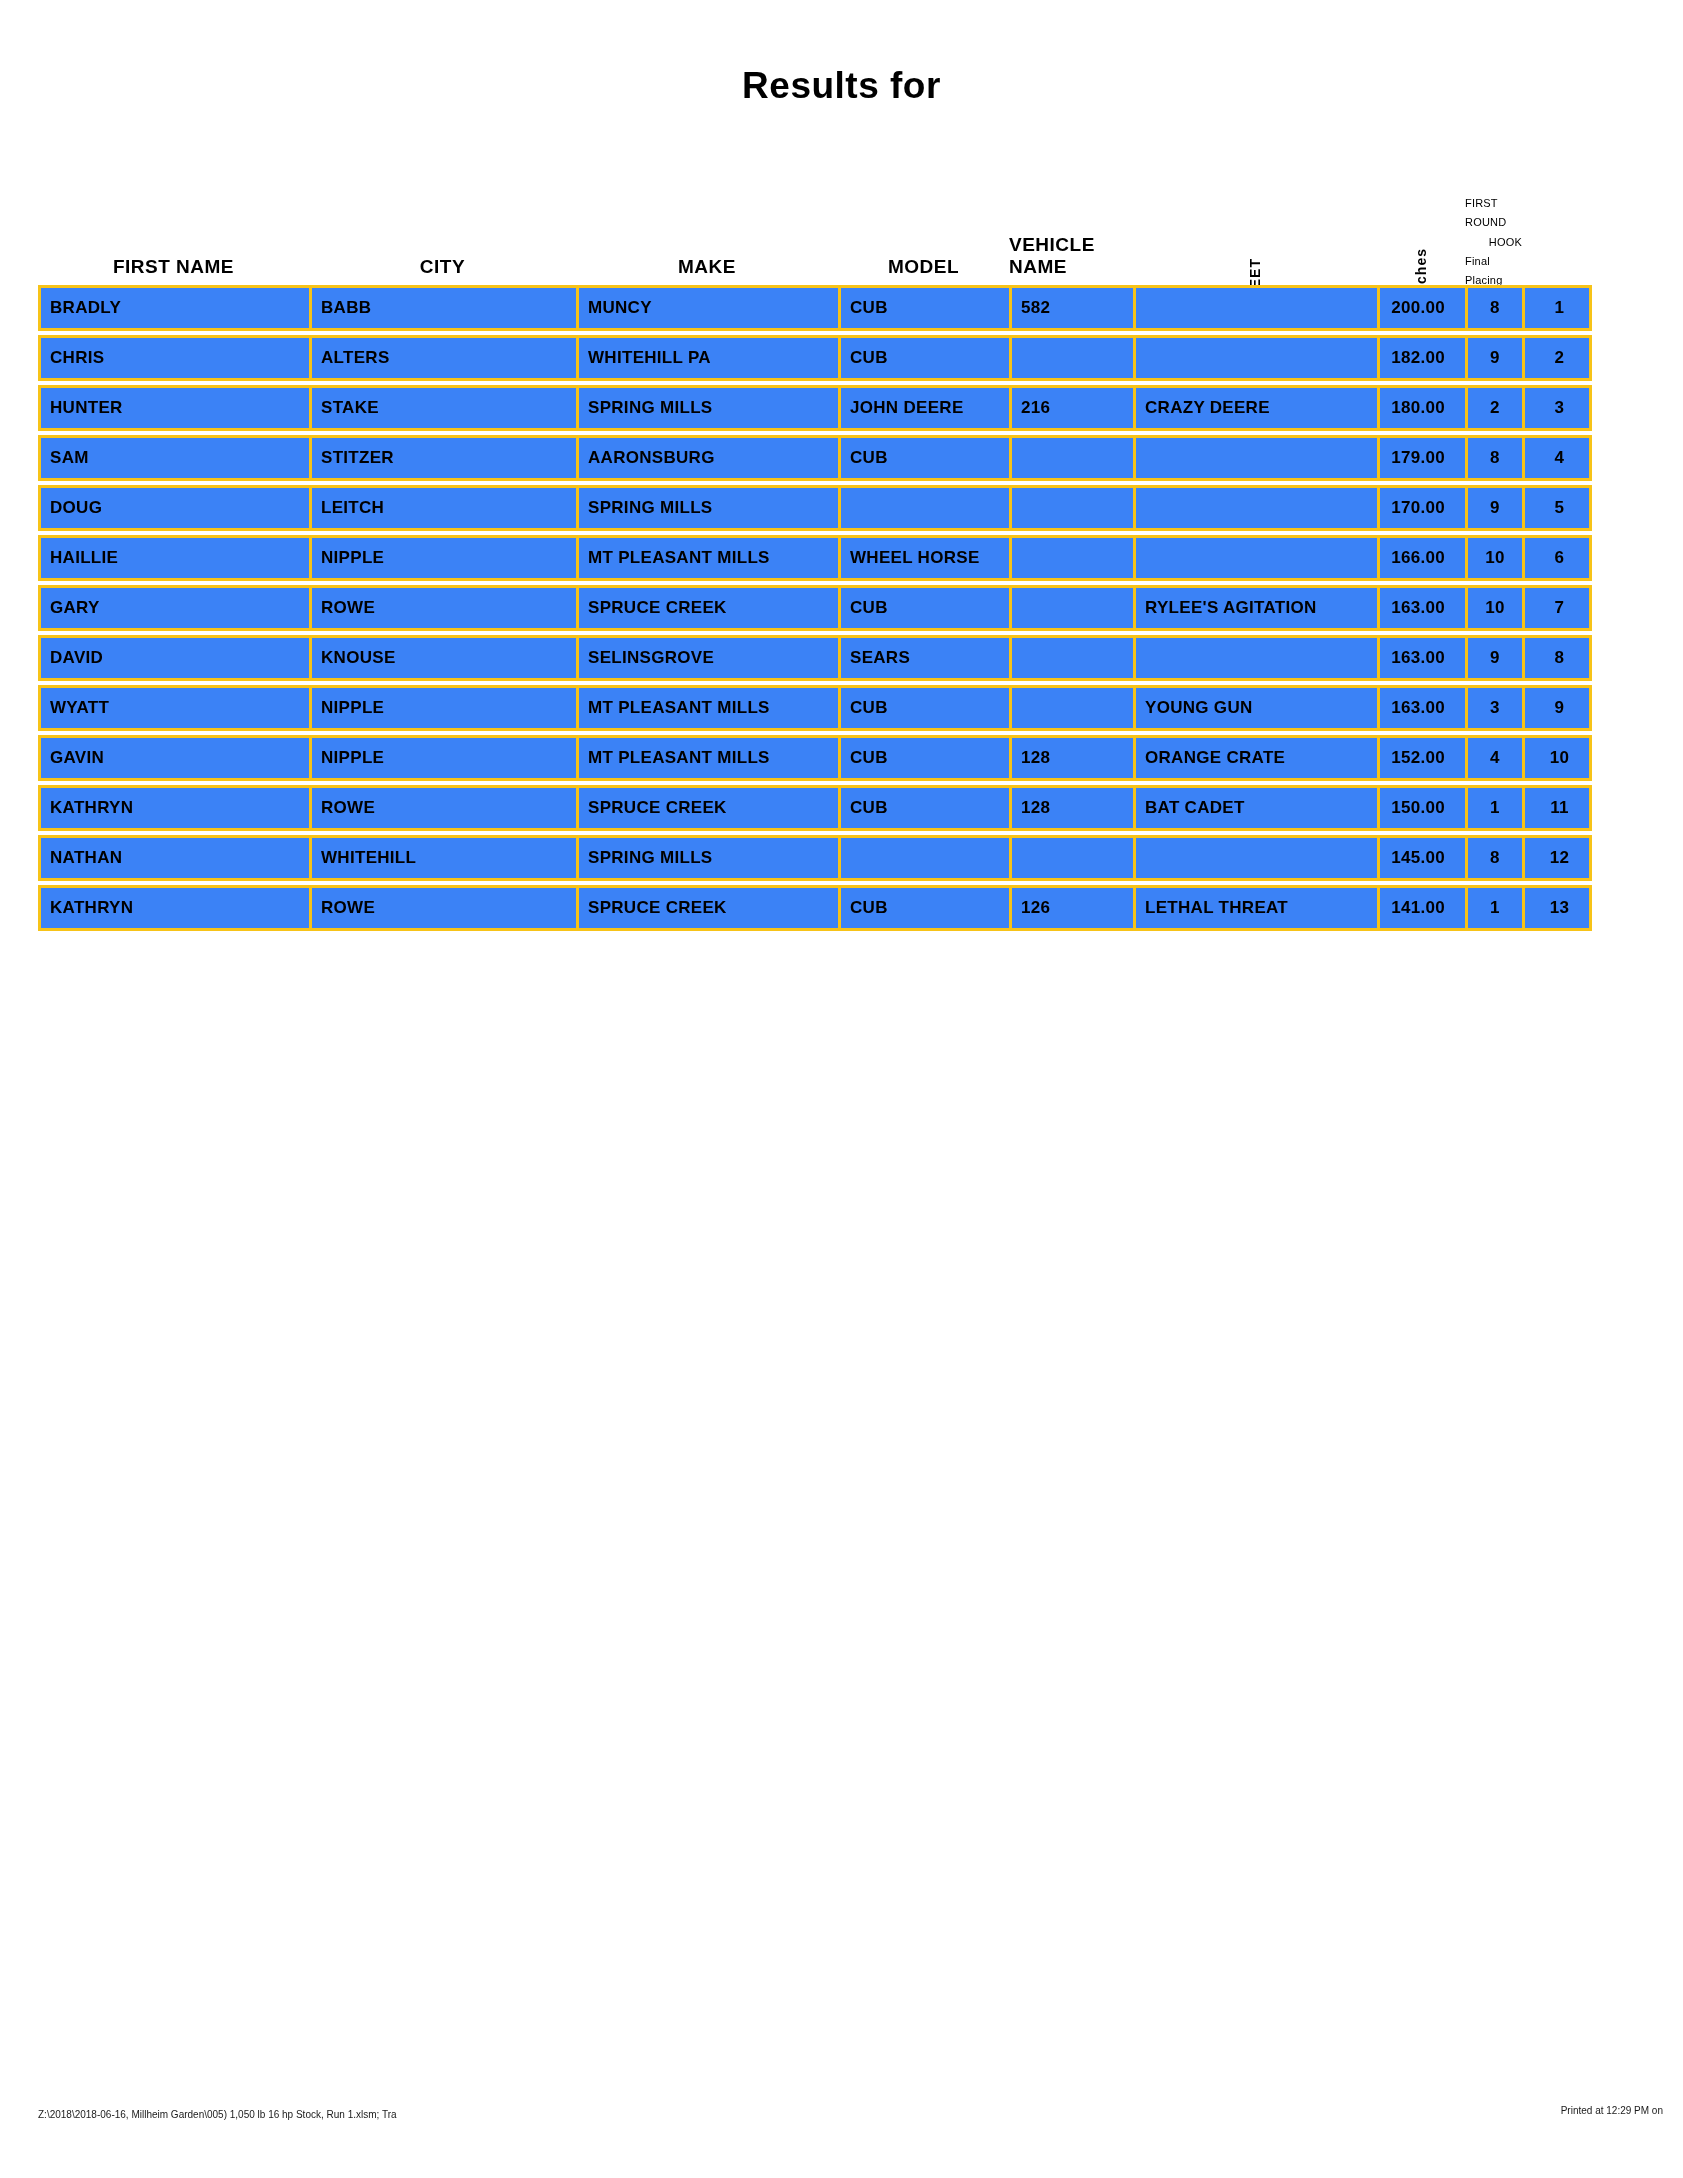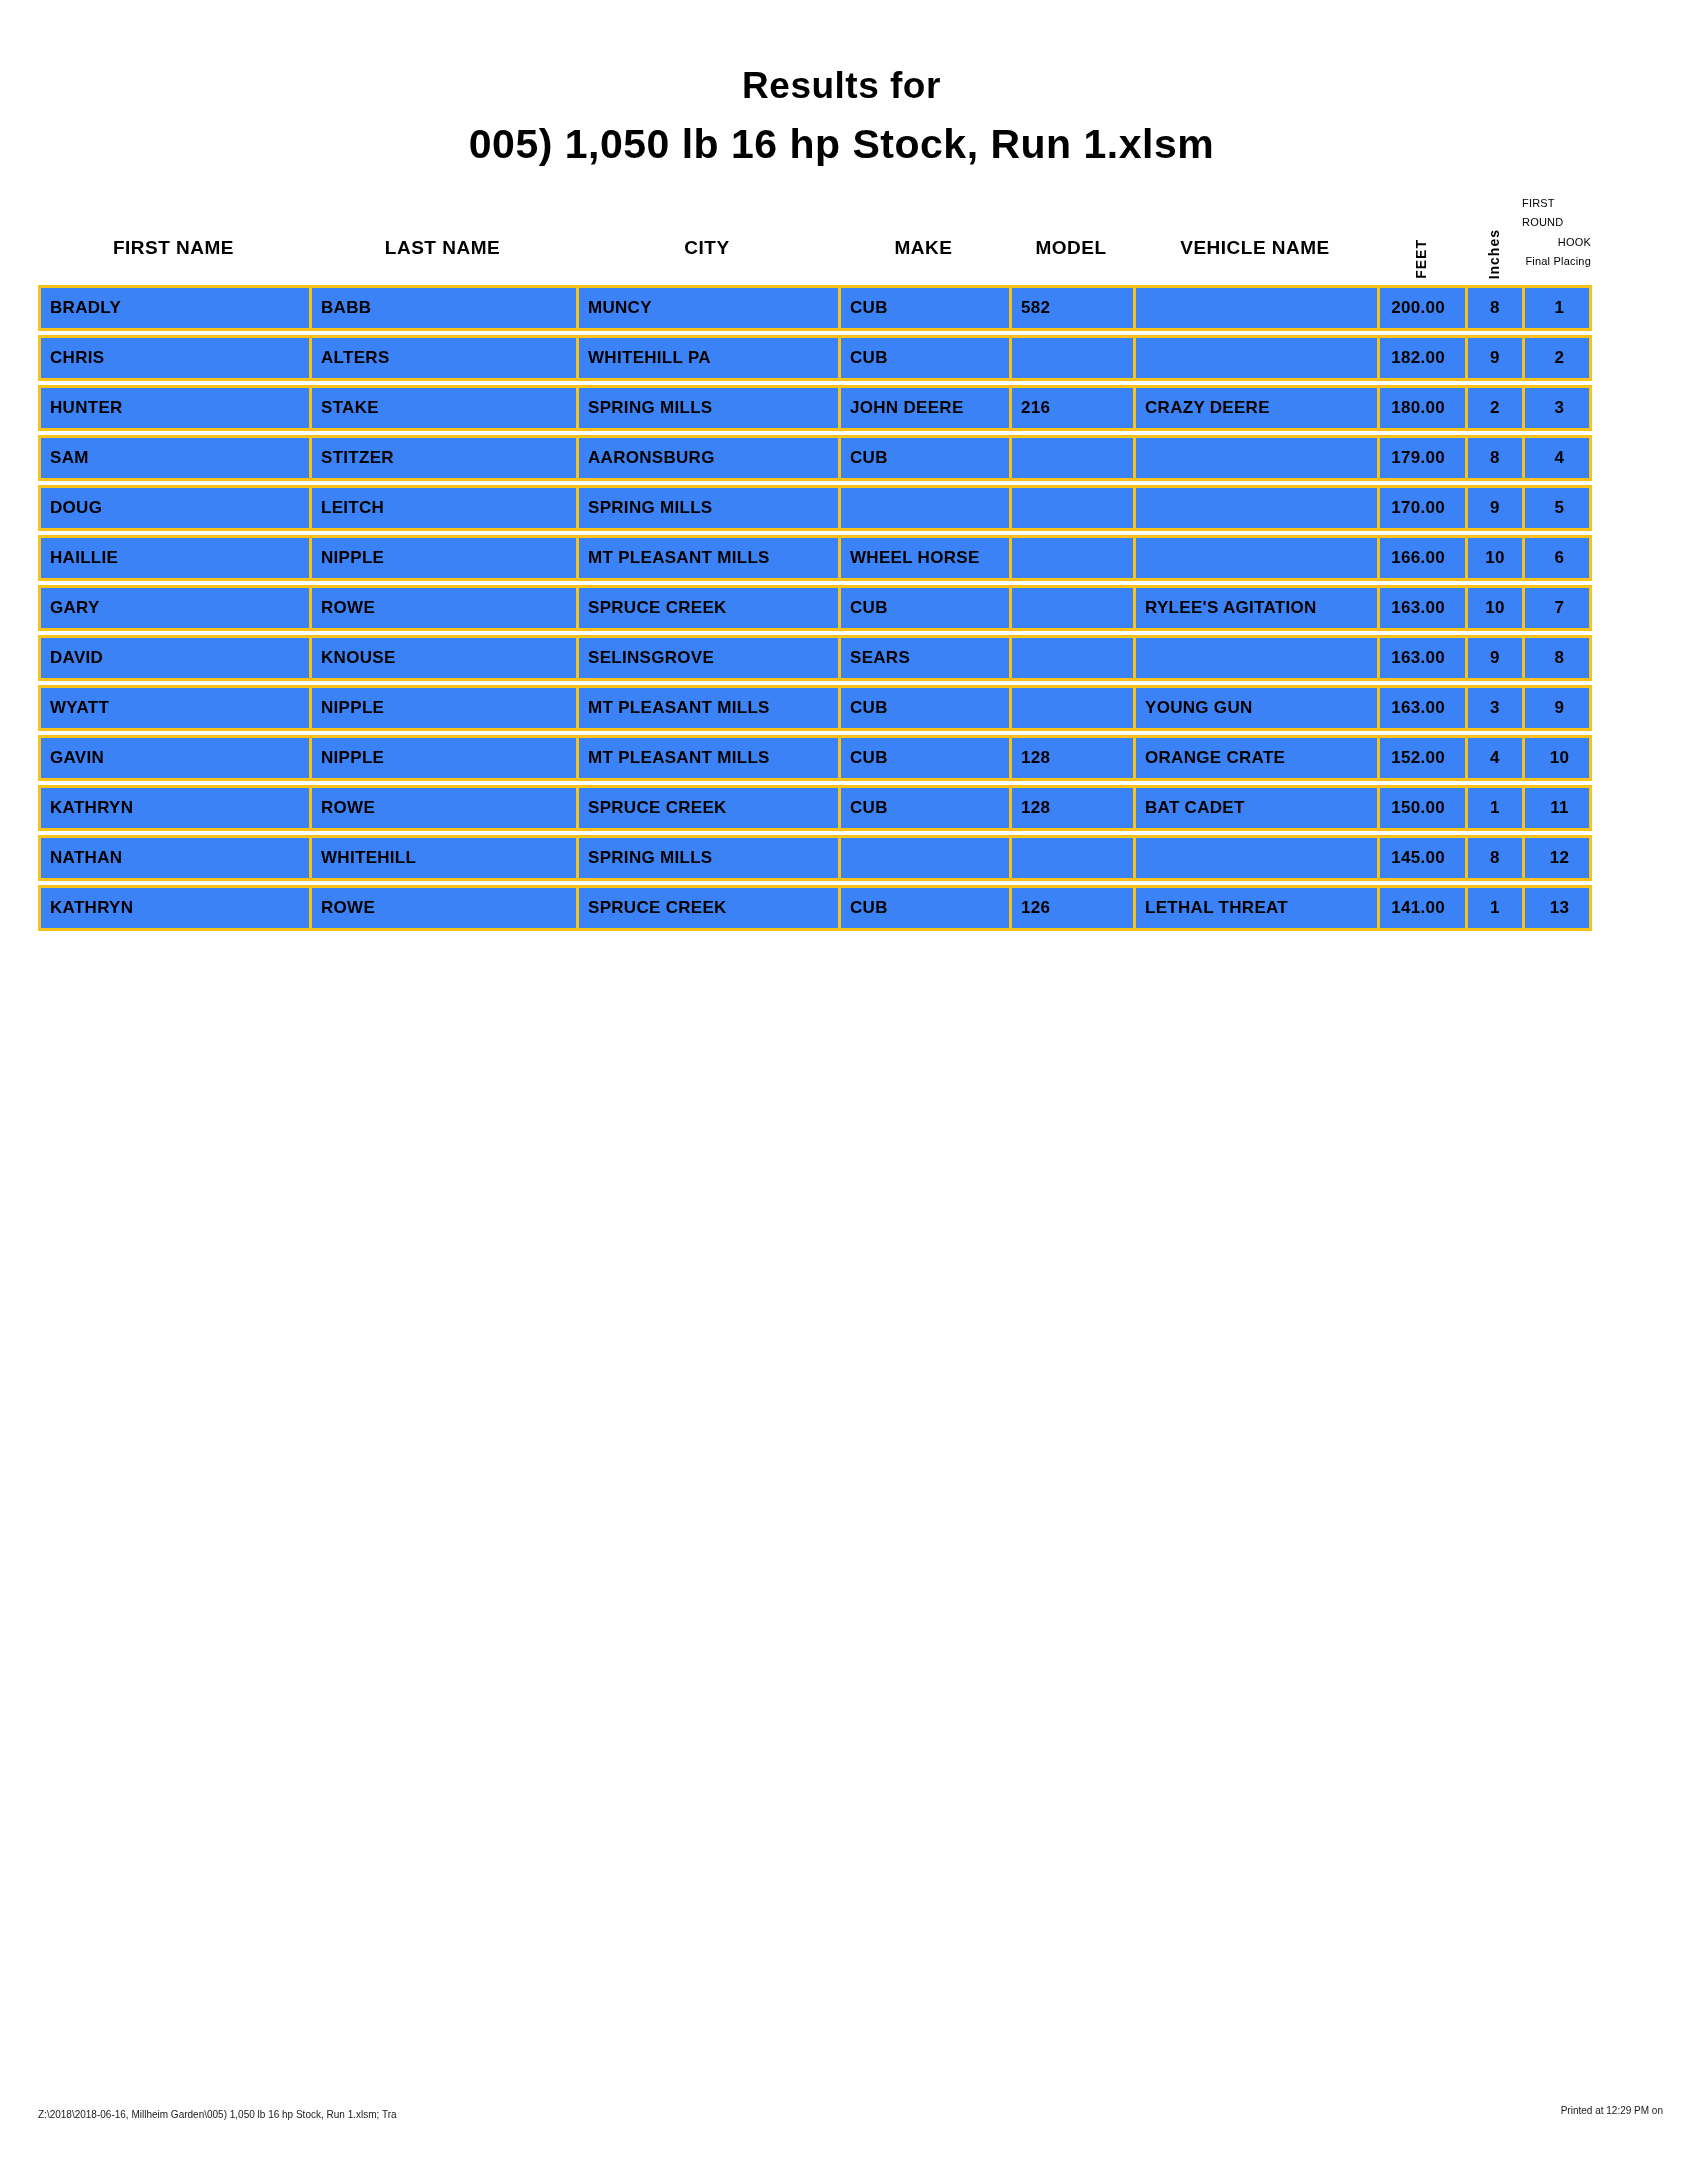--- a/index.html
+++ b/index.html
@@ -69,26 +69,24 @@
   .footer-right {
     position: absolute; right: 20px; top: 2105px;
     font-size: 10px; color: #1a1a1a;
   }
 </style>
 </head>
 <body>
 
 <div class="title-block">
   <div class="title-line1">Results for</div>
-  <div class="title-line2">005) 1,050 lb 16 hp Stock, Run 1.xlsm</div>
 </div>
 
 <div class="table-header grid-cols">
   <div class="hcell">FIRST NAME</div>
-  <div class="hcell">LAST NAME</div>
   <div class="hcell">CITY</div>
   <div class="hcell">MAKE</div>
   <div class="hcell">MODEL</div>
   <div class="hcell">VEHICLE NAME</div>
   <div class="hcell rot">
     <span class="vert-label">FEET</span>
   </div>
   <div class="hcell rot">
     <span class="vert-label">Inches</span>
   </div>

